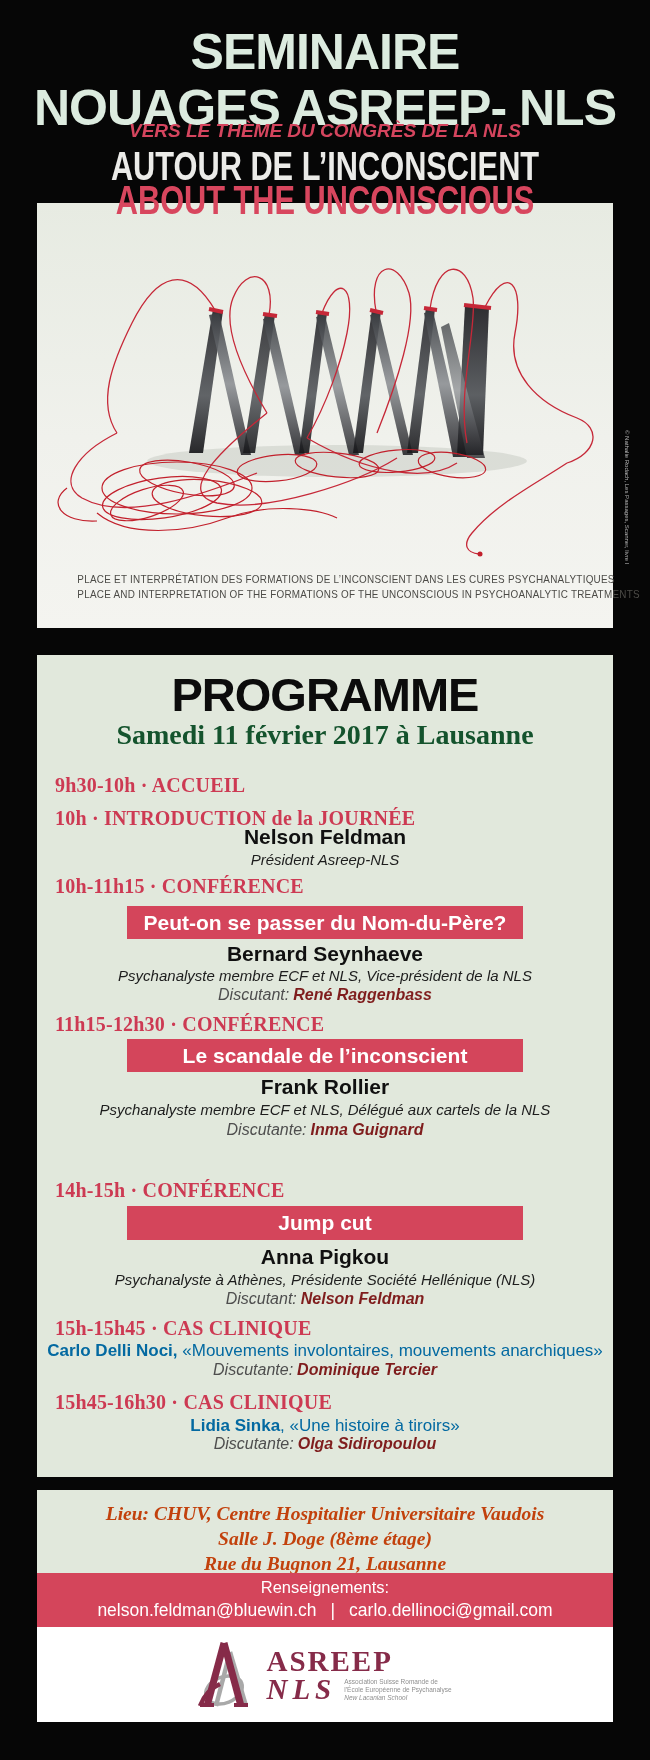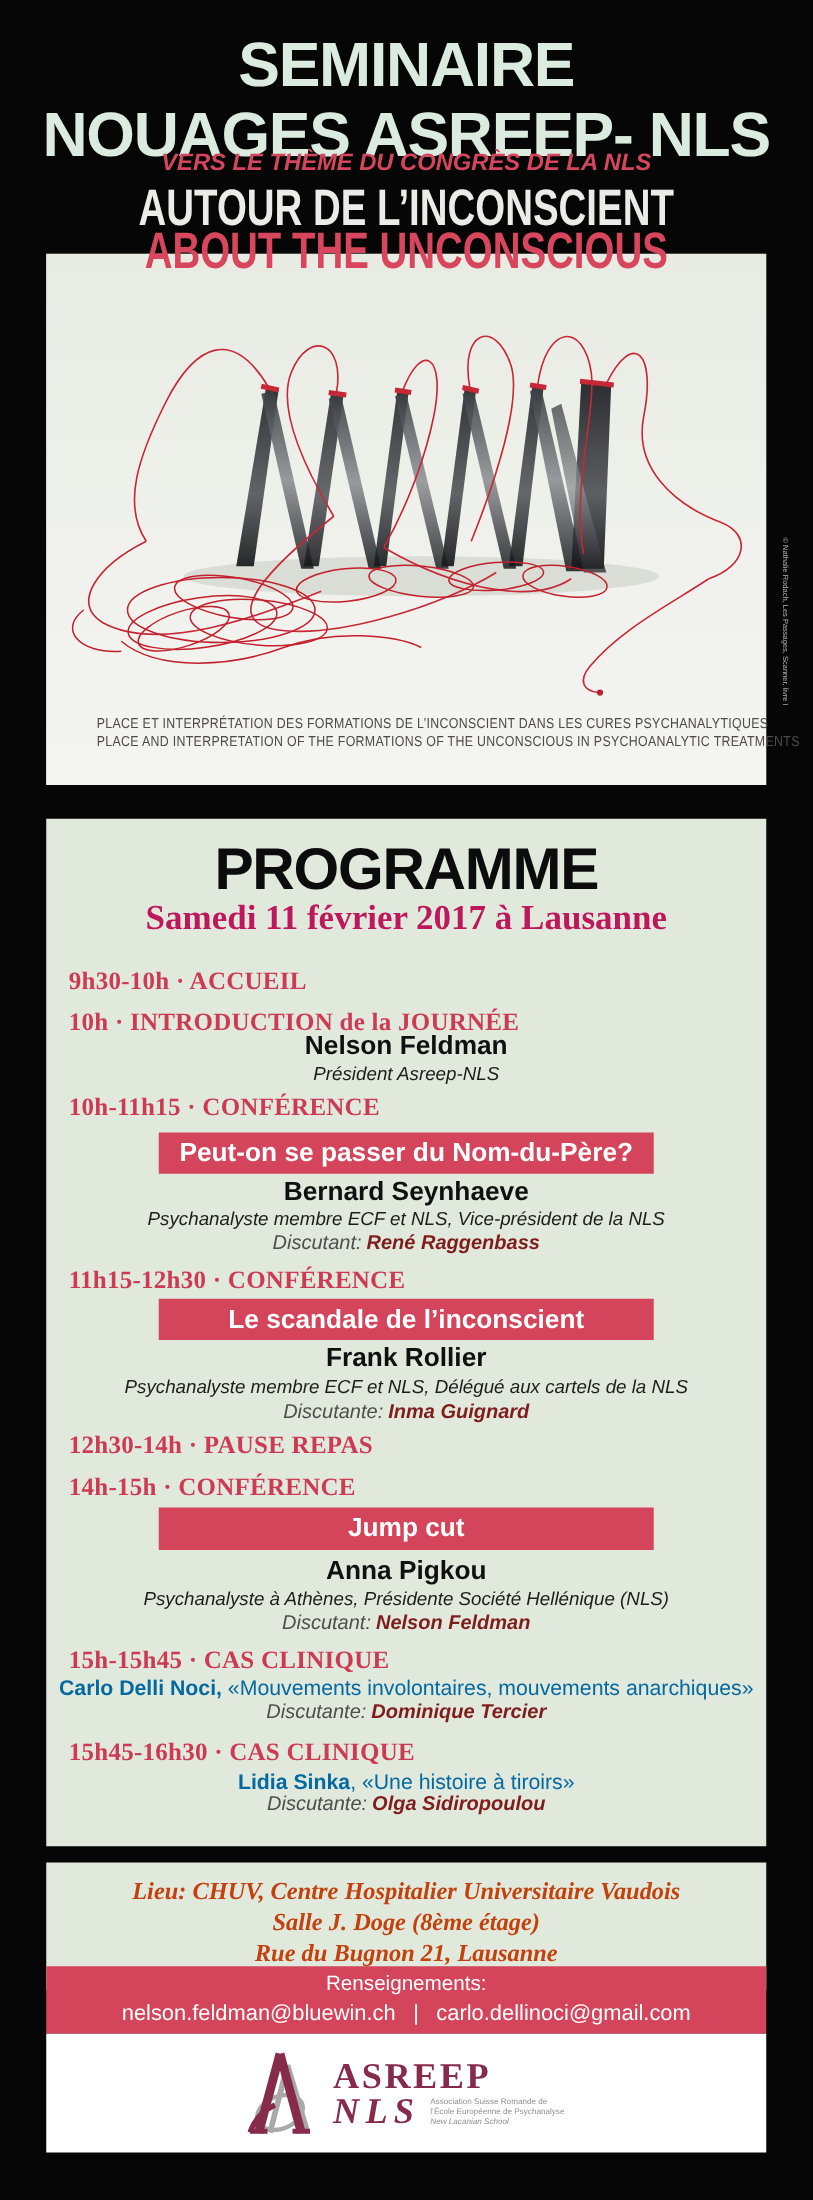--- a/index.html
+++ b/index.html
@@ -34,21 +34,21 @@
   .credit {
     position:absolute; left:630px; top:430px; color:#b5b5b5; font-size:6px;
     white-space:nowrap; transform:rotate(90deg); transform-origin:left top; z-index:5;
   }
   
   .panel { background:#e1e8dc; position:absolute; left:37px; width:576px; }
   .program { top:655px; height:822px; }
   .program-title { position:absolute; top:12px; left:0; width:576px; text-align:center;
     font-size:47px; font-weight:bold; color:#0c0c0c; letter-spacing:-1px; }
   .program-date { position:absolute; top:64px; left:0; width:576px; text-align:center;
-    font-family:"Liberation Serif", serif; font-weight:bold; color:#be185d; font-size:28px; }
+    font-family:"Liberation Serif", serif; font-weight:bold; color:#14532d; font-size:28px; }
   .time { position:absolute; left:18px; font-family:"Liberation Serif", serif;
     font-weight:bold; font-size:20px; color:#cd3a53; white-space:nowrap; letter-spacing:0.2px; }
   .speaker { position:absolute; left:0; width:576px; text-align:center;
     font-weight:bold; font-size:21px; color:#101010; }
   .affil { position:absolute; left:0; width:576px; text-align:center;
     font-style:italic; font-size:15px; color:#1d1d1d; }
   .disc { position:absolute; left:0; width:576px; text-align:center;
     font-style:italic; font-size:16px; color:#4e4e4e; }
   .disc .disc-name { font-weight:bold; color:#7f1d1d; margin-left:4px; }
   .banner { position:absolute; left:90px; width:396px; height:33px; background:#d4455b;
@@ -183,21 +183,20 @@
     <div class="speaker" style="top:287px">Bernard  Seynhaeve</div>
     <div class="affil" style="top:312px">Psychanalyste membre ECF et NLS, Vice-président de la NLS</div>
     <div class="disc" style="top:331px"><span>Discutant:</span><span class="disc-name">René Raggenbass</span></div>
 
     <div class="time" style="top:358px">11h15-12h30 · CONFÉRENCE</div>
     <div class="banner" style="top:384px">Le scandale de l’inconscient</div>
     <div class="speaker" style="top:420px">Frank Rollier</div>
     <div class="affil" style="top:446px">Psychanalyste membre ECF et NLS, Délégué aux cartels de la NLS</div>
     <div class="disc" style="top:466px"><span>Discutante:</span><span class="disc-name">Inma Guignard</span></div>
 
-    <div class="time" style="top:490px">12h30-14h · PAUSE REPAS</div>
 
     <div class="time" style="top:524px">14h-15h · CONFÉRENCE</div>
     <div class="banner" style="top:551px;height:34px;line-height:34px">Jump cut</div>
     <div class="speaker" style="top:590px">Anna Pigkou</div>
     <div class="affil" style="top:616px">Psychanalyste à Athènes, Présidente Société Hellénique (NLS)</div>
     <div class="disc" style="top:635px"><span>Discutant:</span><span class="disc-name">Nelson Feldman</span></div>
 
     <div class="time" style="top:662px">15h-15h45 · CAS CLINIQUE</div>
     <div class="case-line" style="top:686px"><span class="case-speaker">Carlo Delli Noci,</span><span> «Mouvements involontaires, mouvements anarchiques»</span></div>
     <div class="disc" style="top:706px"><span>Discutante:</span><span class="disc-name">Dominique Tercier</span></div>

